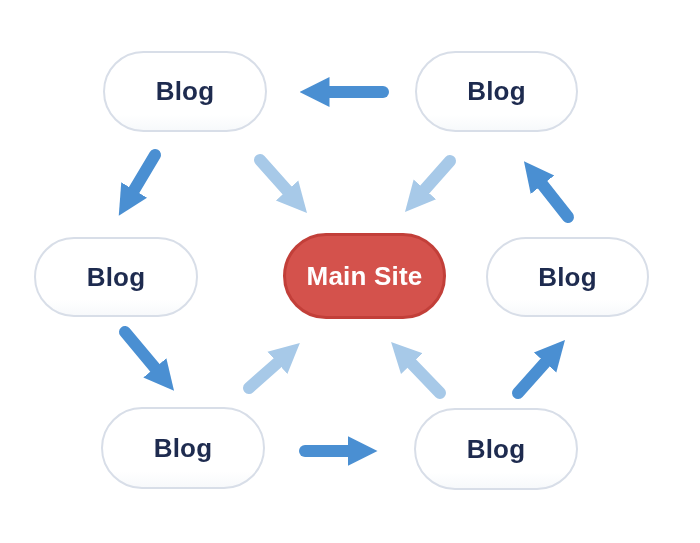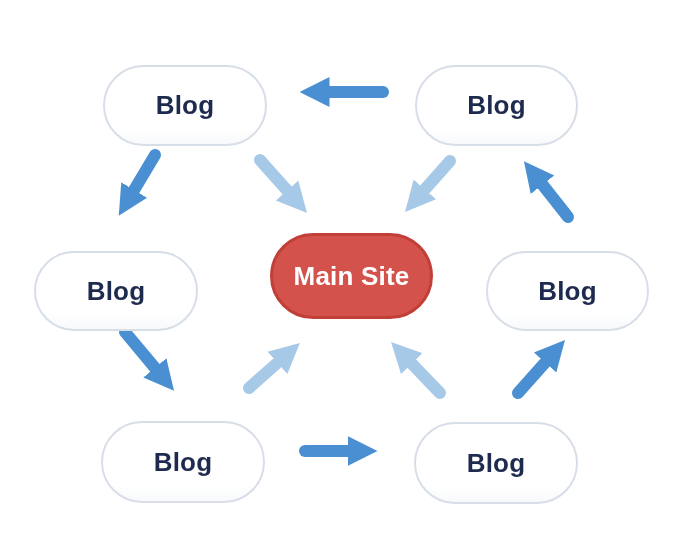--- a/index.html
+++ b/index.html
@@ -39,34 +39,33 @@
     display:flex;align-items:center;justify-content:center;
     border-radius:999px;
     font-size:26px;font-weight:700;
     box-sizing:border-box;
     letter-spacing:0.2px;
   }
   .node.blog{
     background:linear-gradient(180deg, var(--blog-fill,#ffffff) 80%, #f7f9fb 100%);
     border:2px solid var(--blog-border,#d8dee8);
     color:var(--blog-text,#1e2b4f);
-    margin-top:14px;
   }
   .node.main{
     background:var(--main-fill,#d4524c);
     border:3px solid var(--main-border,#c23f39);
     color:var(--main-text,#ffffff);
   }
   .pos-blog-top-left    {left:103px; top:51px;  width:164px; height:81px;}
   .pos-blog-top-right   {left:415px; top:51px;  width:163px; height:81px;}
   .pos-blog-mid-left    {left:34px;  top:237px; width:164px; height:80px;}
   .pos-blog-mid-right   {left:486px; top:237px; width:163px; height:80px;}
   .pos-blog-bottom-left {left:101px; top:407px; width:164px; height:82px;}
   .pos-blog-bottom-right{left:414px; top:408px; width:164px; height:82px;}
-  .pos-main-site        {left:270px; top:233px; width:163px; height:86px;}
+  .pos-main-site        {left:283px; top:233px; width:163px; height:86px;}
 </style>
 </head>
 <body>
 
 <div class="canvas">
 
   <svg class="arrows" width="700" height="543" viewBox="0 0 700 543" xmlns="http://www.w3.org/2000/svg">
     <defs>
       <marker id="head-dark" viewBox="0 0 10 10" refX="0.5" refY="5" markerWidth="2.5" markerHeight="3" orient="auto" markerUnits="strokeWidth">
         <path class="head-dark" d="M0,0 L10,5 L0,10 Z"></path>

